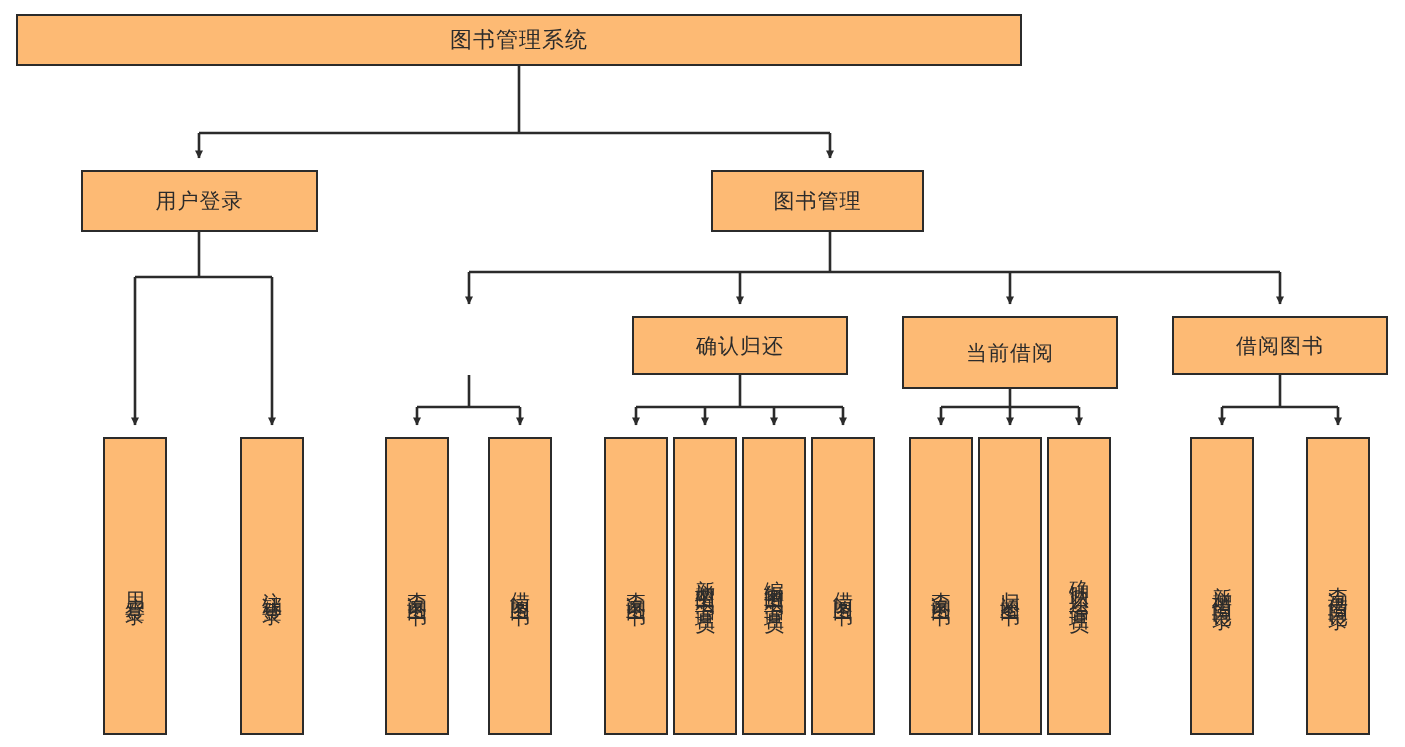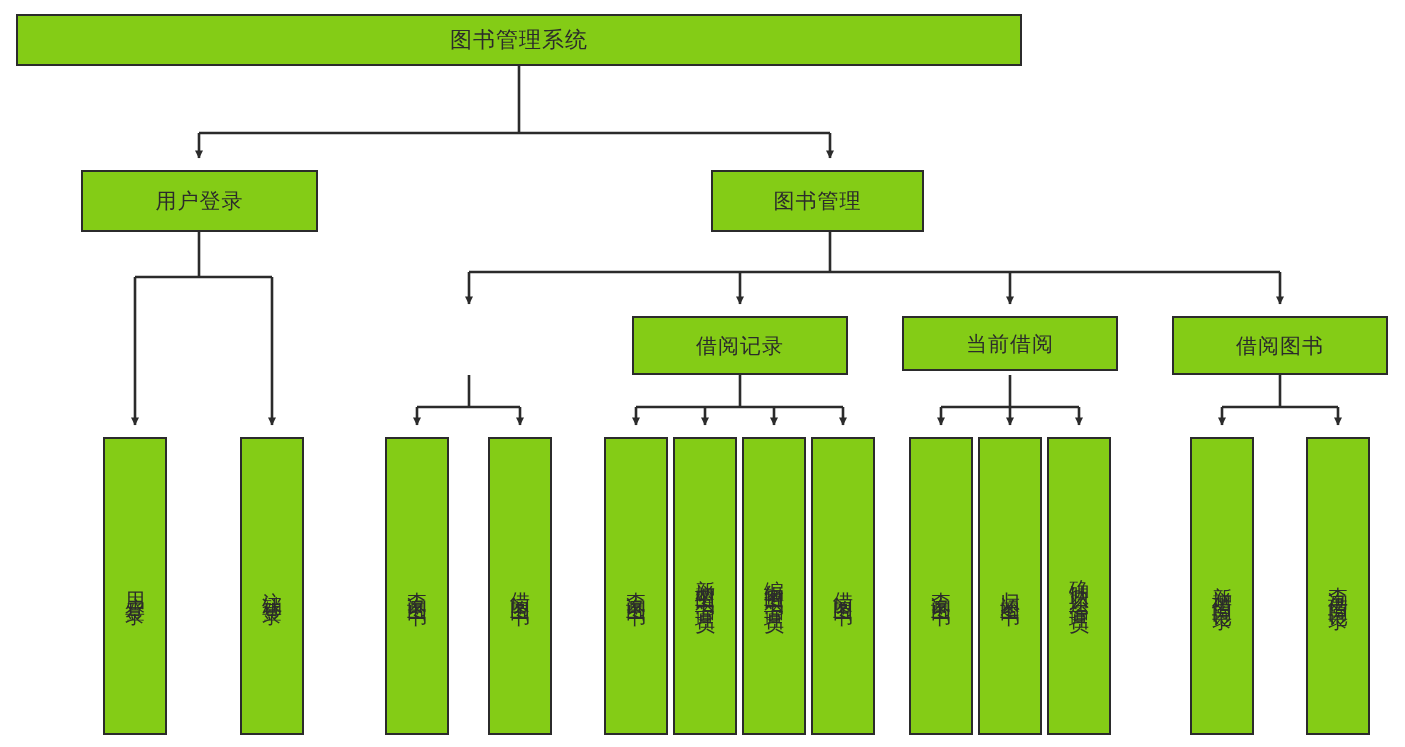--- a/index.html
+++ b/index.html
@@ -21,21 +21,21 @@
     position: absolute;
     left: 0;
     top: 0;
     width: 1405px;
     height: 747px;
   }
   .node {
     position: absolute;
     box-sizing: border-box;
     border: 2px solid #2b2b2b;
-    background: #84cc16;
+    background: #fdba74;
     display: flex;
     align-items: center;
     justify-content: center;
     color: #2b2b2b;
     text-align: center;
   }
   .node.horiz {
     font-size: 21px;
     letter-spacing: 1px;
     line-height: 1.2;
@@ -128,24 +128,24 @@
   <div class="node horiz" style="left:81px; top:170px; width:237px; height:62px;">
     <span class="nlabel">用户登录</span>
   </div>
 
   <div class="node horiz" style="left:711px; top:170px; width:213px; height:62px;">
     <span class="nlabel">图书管理</span>
   </div>
 
 
   <div class="node horiz" style="left:632px; top:316px; width:216px; height:59px;">
-    <span class="nlabel">借阅记录</span>
-  </div>
-
-  <div class="node horiz" style="left:902px; top:316px; width:216px; height:55px;">
+    <span class="nlabel">确认归还</span>
+  </div>
+
+  <div class="node horiz" style="left:902px; top:316px; width:216px; height:73px;">
     <span class="nlabel">当前借阅</span>
   </div>
 
   <div class="node horiz" style="left:1172px; top:316px; width:216px; height:59px;">
     <span class="nlabel">借阅图书</span>
   </div>
 
   <div class="node vert" style="left:103px; top:437px; width:64px; height:298px;">
     <span class="nlabel">用户登录</span>
   </div>

